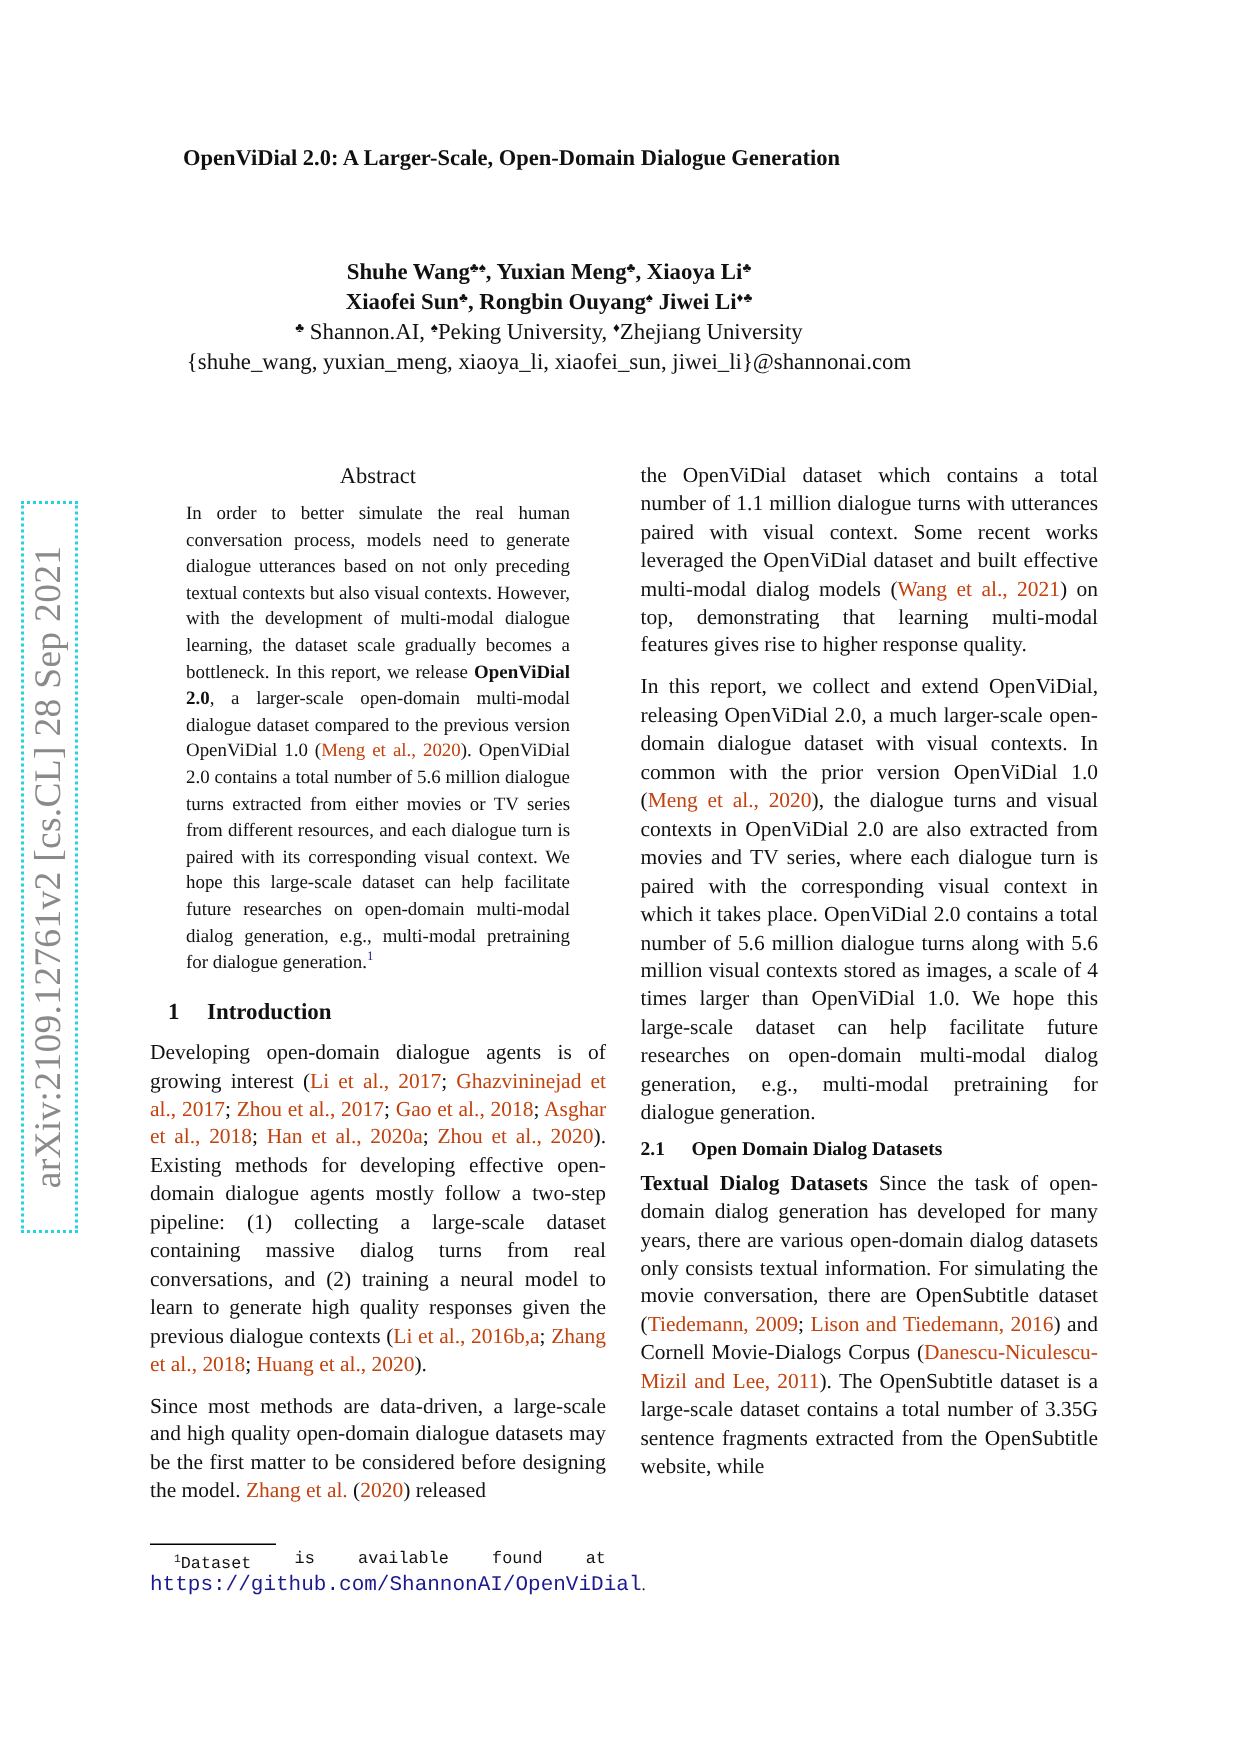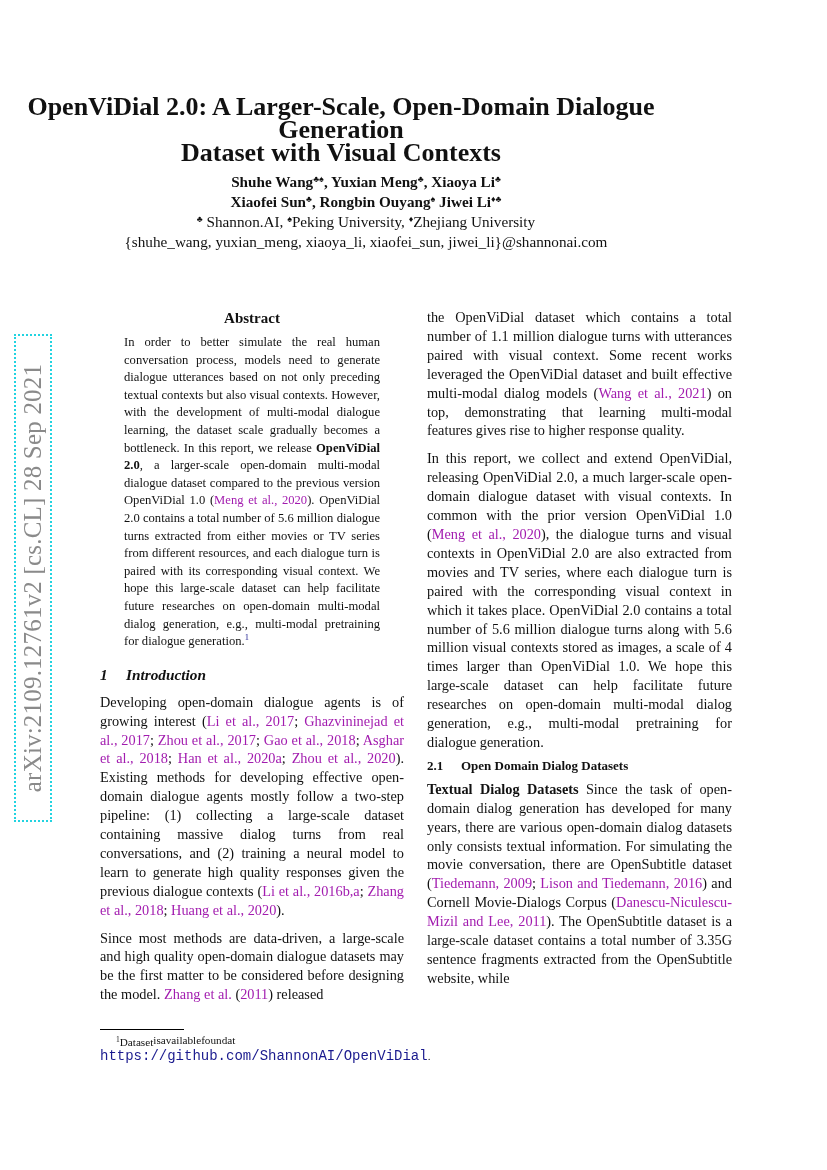--- a/index.html
+++ b/index.html
@@ -2,21 +2,21 @@
 <html><head>
 <meta charset="utf-8">
 <style>
   html, body { margin: 0; padding: 0; background: #ffffff; }
   body {
     width: 827px; height: 1170px; position: relative; overflow: hidden;
     font-family: "Liberation Serif", "DejaVu Serif", serif; color: #111;
   }
   .title {
     position: absolute; left: 0; width: 682px; top: 95px;
-    text-align: center; font-weight: bold; font-size: 26px; line-height: 23px;
+    text-align: center; font-weight: bold; font-size: 15px; line-height: 23px;
   }
   .authors {
     position: absolute; left: 0; width: 732px; top: 172px;
     text-align: center; font-size: 15.2px; line-height: 20px;
   }
   .authors .b { font-weight: bold; }
   .authors sup { font-size: 9px; vertical-align: 5px; line-height: 0; }
   .affil sup { font-size: 9px; vertical-align: 5px; }
 
   .arxiv {
@@ -27,63 +27,62 @@
     position: absolute; left: 50%; top: 50%;
     transform: translate(-50%, -50%) rotate(-90deg);
     white-space: nowrap; font-size: 25px; color: #8a8a8a;
     font-family: "Liberation Serif", serif; letter-spacing: 0.2px;
   }
 
   .col-left { position: absolute; left: 100px; top: 308px; width: 304px; }
   .col-right { position: absolute; left: 427px; top: 308px; width: 305px; }
 
   .abstract-head {
-    text-align: center; font-weight: bold; font-size: 15px; margin-bottom: 6px; line-height: 20px;
+    text-align: center; font-weight: normal; font-size: 15px; margin-bottom: 6px; line-height: 20px;
   }
   .abstract {
     margin-left: 24px; margin-right: 16px; width: 256px;
     font-size: 12.6px; line-height: 17.6px; text-align: justify; hyphens: manual;
   }
   .p {
     font-size: 14.3px; line-height: 18.9px; text-align: justify; margin: 0;
   }
   .gap { height: 9px; }
   .sec-head {
-    font-weight: bold; font-size: 15.3px; line-height: 20px; margin: 14px 0 8px 0; font-style: italic;
+    font-weight: bold; font-size: 15.3px; line-height: 20px; margin: 14px 0 8px 12px;
   }
   .sec-head .num { display: inline-block; width: 26px; }
   .subsec-head {
     font-weight: bold; font-size: 13px; line-height: 19px; margin: 4px 0 5px 0;
   }
   .subsec-head .num { display: inline-block; width: 34px; }
-  .cite { color: #a21caf; }
+  .cite { color: #c2410c; }
   .bold { font-weight: bold; }
   sup.fn { font-size: 8.5px; color: #1a1a8e; vertical-align: 5px; line-height: 0; }
 
   .footnote-rule {
     position: absolute; left: 100px; top: 1029px; width: 84px; border-top: 1.5px solid #000;
   }
   .footnote {
     position: absolute; left: 100px; top: 1033px; width: 304px;
     font-size: 11.2px; line-height: 14px;
   }
-  .footnote .line1 { display: flex; padding-left: 16px; }
+  .footnote .line1 { display: flex; justify-content: space-between; padding-left: 16px; font-family: Liberation Mono, monospace; }
   .footnote sup { font-size: 7.5px; vertical-align: 4px; }
   .footnote .url { font-family: "Liberation Mono", "DejaVu Sans Mono", monospace; color: #1a1a8e; font-size: 14px; }
 </style>
 </head>
 <body>
 
 <div class="arxiv">
   <div class="arxiv-text">arXiv:2109.12761v2  [cs.CL]  28 Sep 2021</div>
 </div>
 
 <div class="title">
   <div>OpenViDial 2.0: A Larger-Scale, Open-Domain Dialogue Generation</div>
-  <div>Dataset with Visual Contexts</div>
 </div>
 
 <div class="authors">
   <div class="b">
     <span>Shuhe Wang</span><sup>♣♠</sup><span>, </span><span>Yuxian Meng</span><sup>♣</sup><span>, </span><span>Xiaoya Li</span><sup>♣</sup>
   </div>
   <div class="b">
     <span>Xiaofei Sun</span><sup>♣</sup><span>, </span><span>Rongbin Ouyang</span><sup>♠</sup><span> </span><span>Jiwei Li</span><sup>♦♣</sup>
   </div>
   <div class="affil">
@@ -93,21 +92,21 @@
 </div>
 
 <div class="col-left">
   <div class="abstract-head">Abstract</div>
   <div class="abstract"><span>In order to better simulate the real human conversation process, models need to generate dialogue utterances based on not only preceding textual contexts but also visual contexts. However, with the development of multi-modal dialogue learning, the dataset scale gradually becomes a bottleneck.  In this report, we release </span><span class="bold">OpenViDial 2.0</span><span>, a larger-scale open-domain multi-modal dialogue dataset compared to the previous version OpenViDial 1.0 (</span><span class="cite">Meng et al., 2020</span><span>). OpenViDial 2.0 contains a total number of 5.6 million dialogue turns extracted from either movies or TV series from different resources, and each dialogue turn is paired with its corresponding visual context. We hope this large-scale dataset can help facilitate future researches on open-domain multi-modal dialog generation, e.g., multi-modal pretraining for dialogue generation.</span><sup class="fn">1</sup></div>
 
   <div class="sec-head"><span class="num">1</span><span>Introduction</span></div>
 
   <p class="p"><span>Developing open-domain dialogue agents is of growing interest (</span><span class="cite">Li et al., 2017</span>; <span class="cite">Ghazvininejad et al., 2017</span>; <span class="cite">Zhou et al., 2017</span>; <span class="cite">Gao et al., 2018</span>; <span class="cite">Asghar et al., 2018</span>; <span class="cite">Han et al., 2020a</span>; <span class="cite">Zhou et al., 2020</span><span>).  Existing methods for developing effective open-domain dialogue agents mostly follow a two-step pipeline: (1) collecting a large-scale dataset containing massive dialog turns from real conversations, and (2) training a neural model to learn to generate high quality responses given the previous dialogue contexts (</span><span class="cite">Li et al., 2016b,a</span>; <span class="cite">Zhang et al., 2018</span>; <span class="cite">Huang et al., 2020</span><span>).</span></p>
   <div class="gap"></div>
-  <p class="p"><span>Since most methods are data-driven, a large-scale and high quality open-domain dialogue datasets may be the first matter to be considered before designing the model.  </span><span class="cite">Zhang et al.</span><span> (</span><span class="cite">2011</span><span>) released</span></p>
+  <p class="p"><span>Since most methods are data-driven, a large-scale and high quality open-domain dialogue datasets may be the first matter to be considered before designing the model.  </span><span class="cite">Zhang et al.</span><span> (</span><span class="cite">2020</span><span>) released</span></p>
 </div>
 
 <div class="footnote-rule"></div>
 <div class="footnote">
   <div class="line1">
     <span><sup>1</sup><span>Dataset</span></span>
     <span>is</span>
     <span>available</span>
     <span>found</span>
     <span>at</span>

